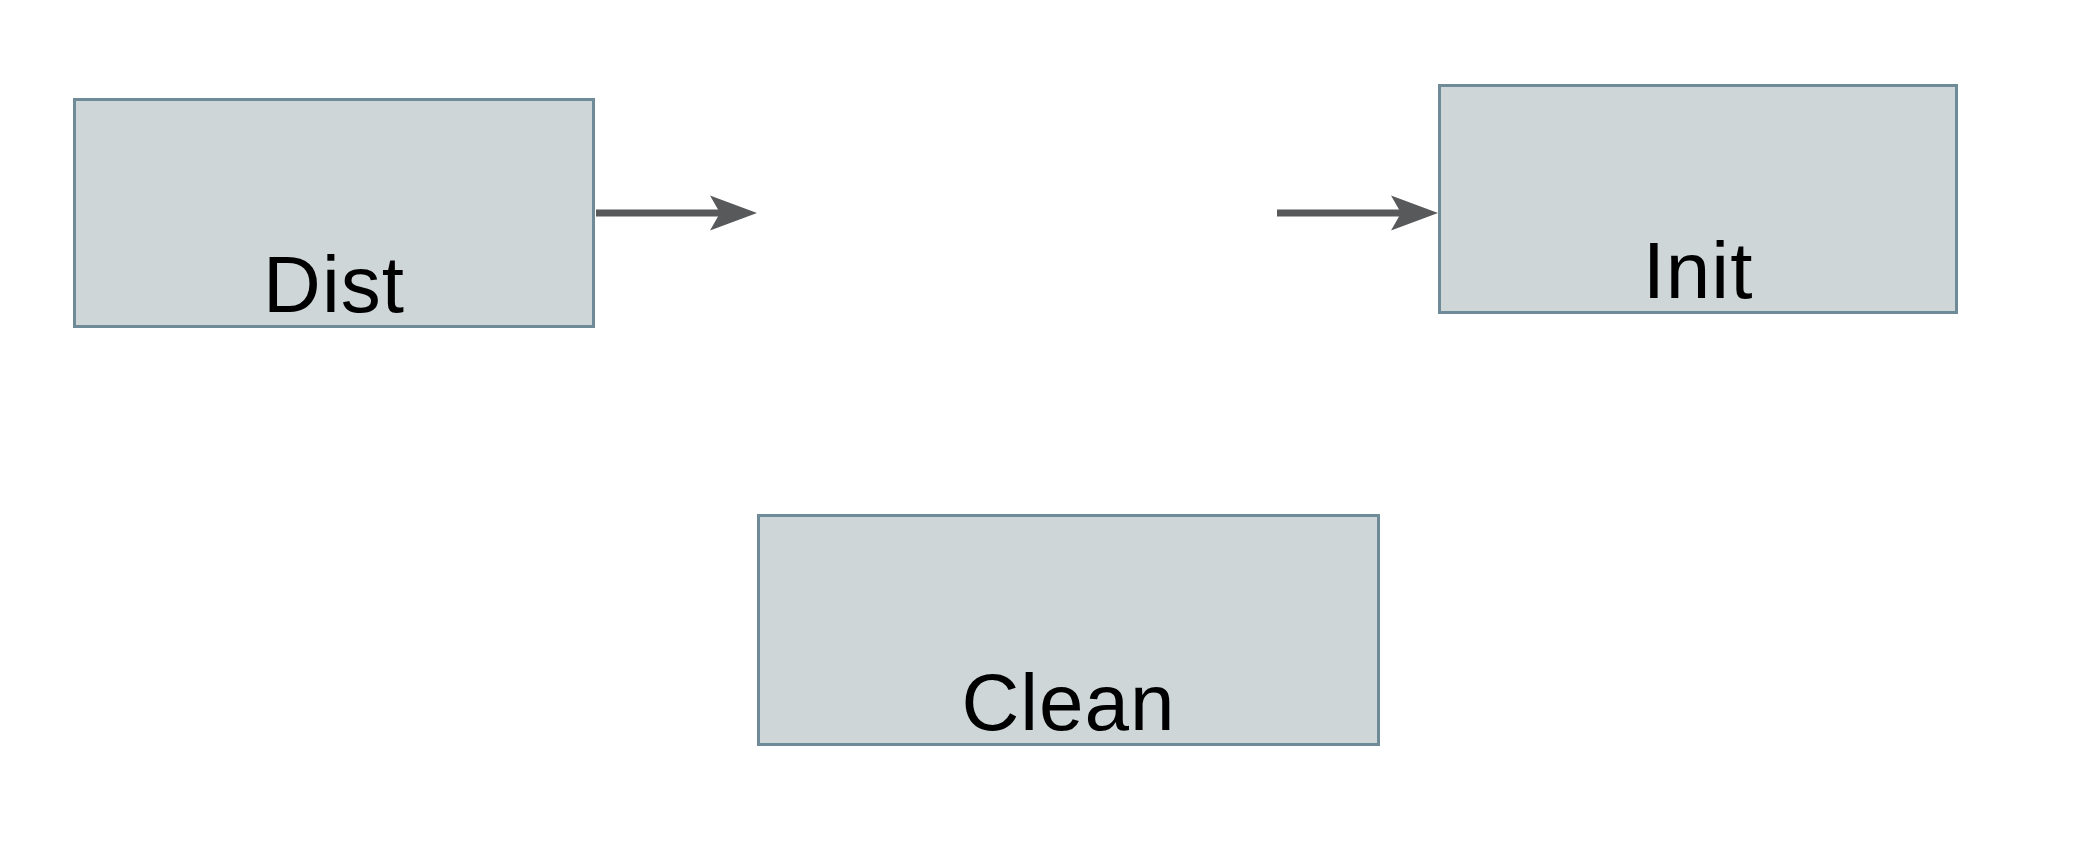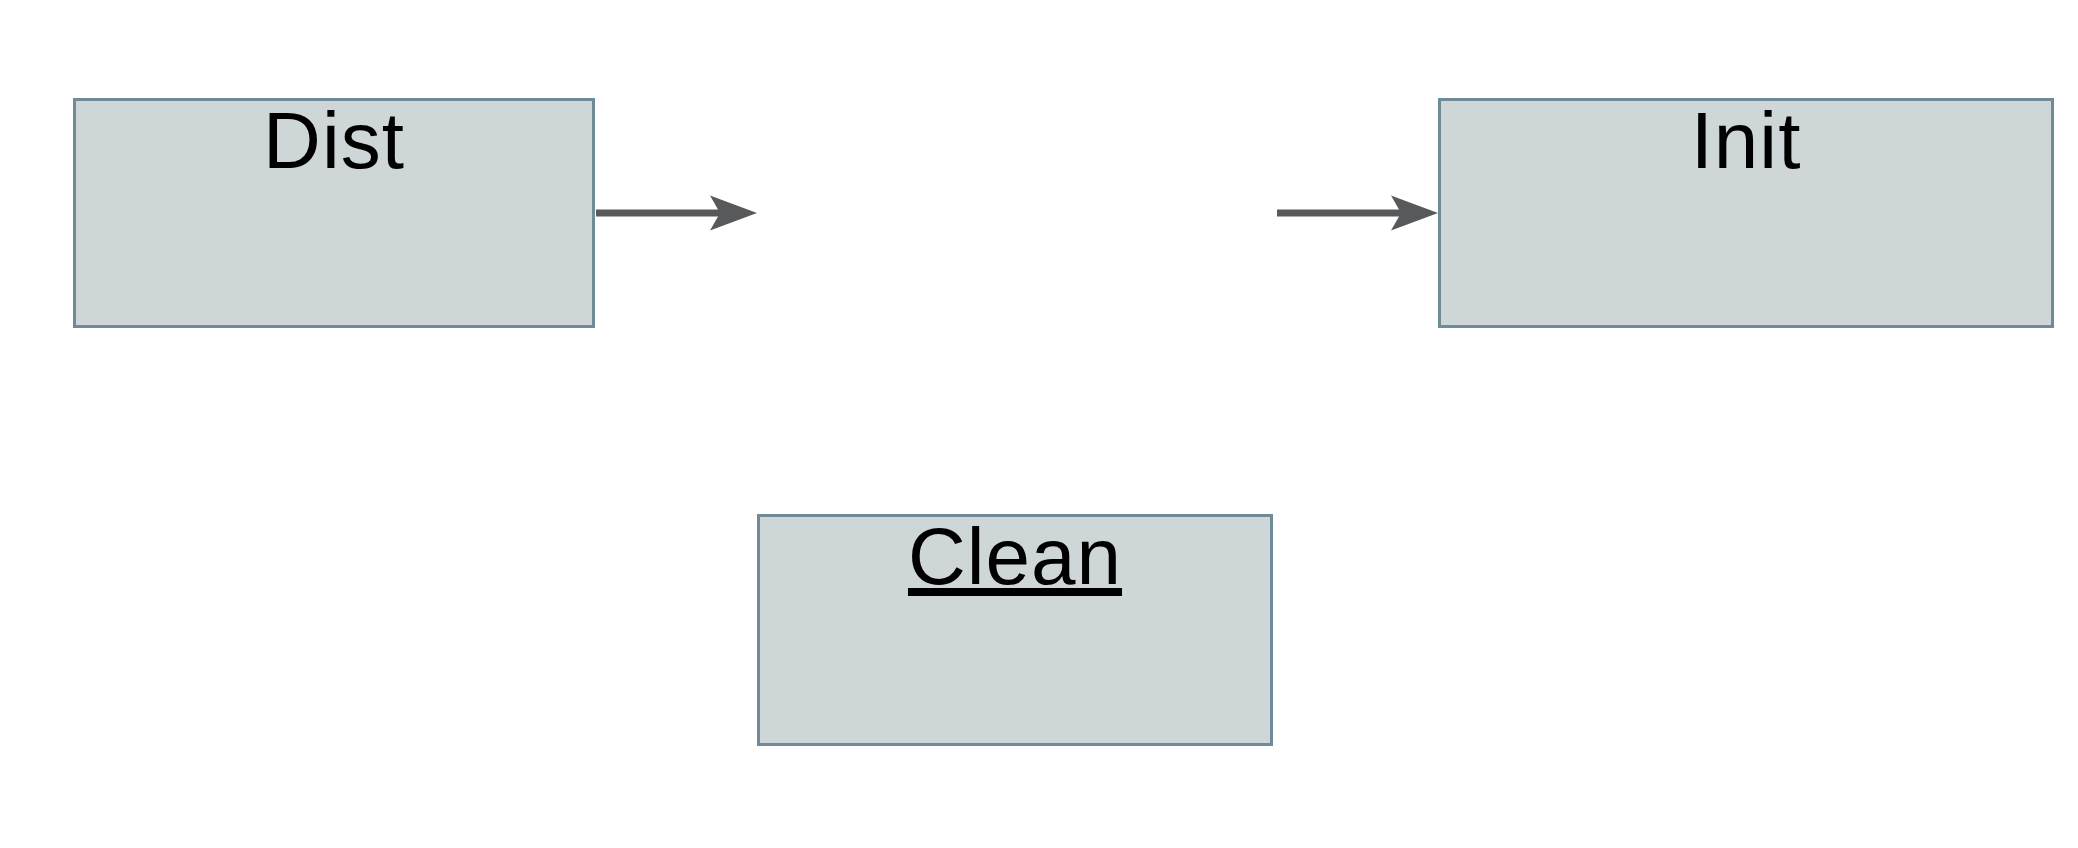--- a/index.html
+++ b/index.html
@@ -16,35 +16,35 @@
     background:var(--bg);
     overflow:hidden;
     font-family:"Liberation Sans", sans-serif;
   }
   .node{
     position:absolute;
     background:var(--box-fill);
     border:3px solid var(--box-border);
     box-sizing:border-box;
     display:flex;
-    align-items:flex-start;
+    align-items:flex-end;
     justify-content:center;
   }
   .node span{
     font-size:80px;
     font-weight:400;
     color:var(--text);
     letter-spacing:1px;
     line-height:1;
     user-select:none;
   }
   #node-dist   {left:73px;  top:98px;  width:522px; height:230px;}
   #node-compile{left:757px; top:98px;  width:519px; height:230px;}
-  #node-init   {left:1438px;top:98px;  width:616px; height:230px;}
-  #node-clean  {left:757px; top:514px; width:516px; height:232px;text-decoration:underline;}
+  #node-init   {left:1438px;top:84px;  width:520px; height:230px;}
+  #node-clean  {left:757px; top:514px; width:623px; height:232px;}
   svg.edges{
     position:absolute;
     left:0;top:0;
     width:2078px;height:848px;
     pointer-events:none;
   }
 </style>
 </head>
 <body>
 

